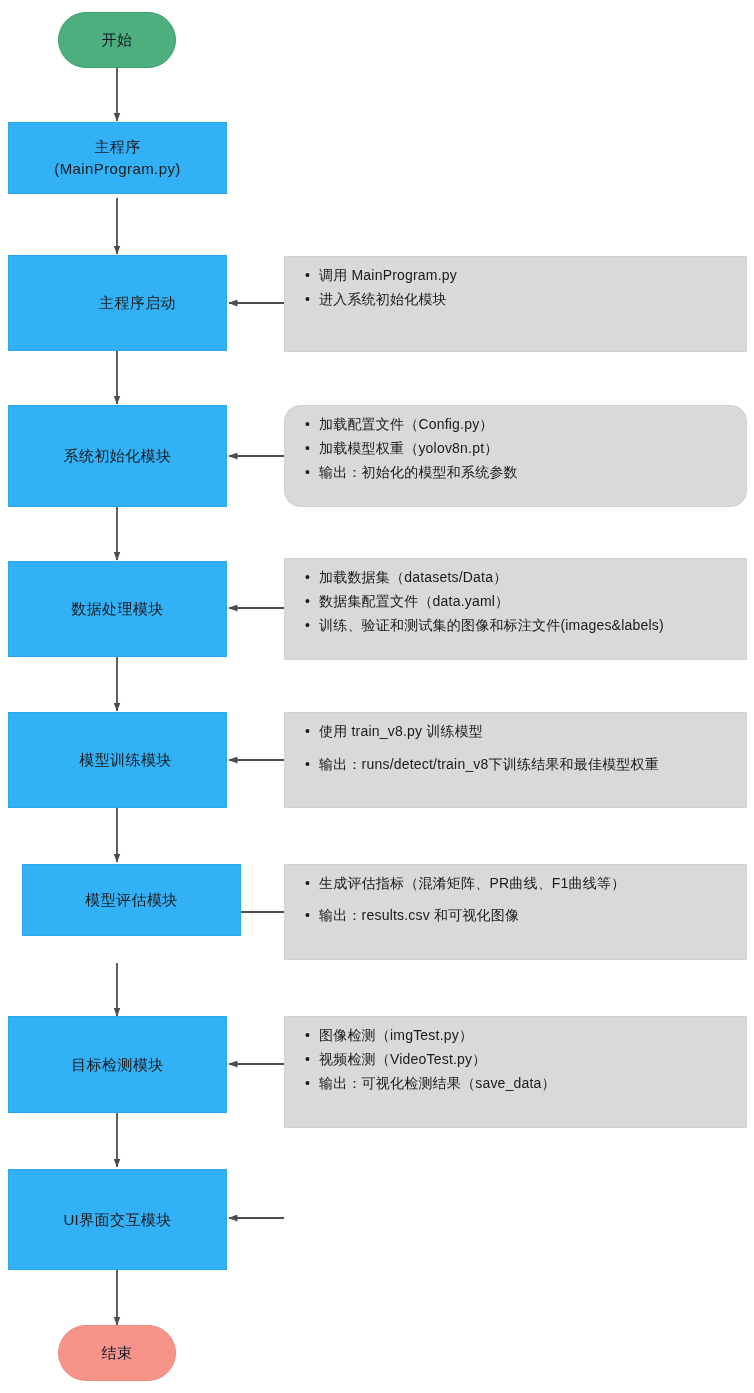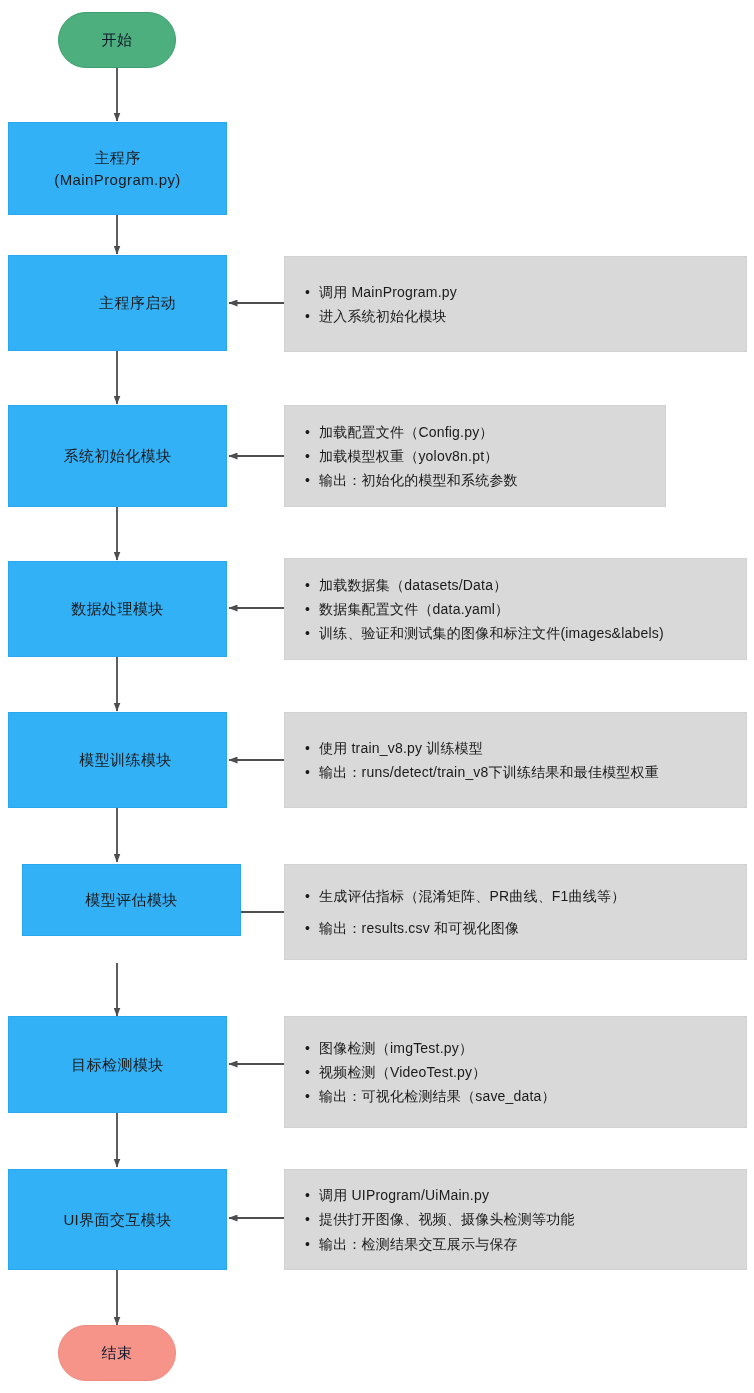--- a/index.html
+++ b/index.html
@@ -73,21 +73,20 @@
   }
 
   
   .note {
     position: absolute;
     box-sizing: border-box;
     background: #d9d9d9;
     border: 1px solid #d2d2d2;
     display: flex;
     flex-direction: column;
-    justify-content: center;
     padding: 6px 16px 6px 20px;
   }
   .note-line {
     font-size: 14px;
     color: #1a1a1a;
     line-height: 1.72;
     white-space: nowrap;
     position: relative;
     padding-left: 14px;
     letter-spacing: 0.2px;
@@ -134,57 +133,57 @@
       <line x1="284" y1="912" x2="229" y2="912"></line>
       <line x1="284" y1="1064" x2="229" y2="1064"></line>
       <line x1="284" y1="1218" x2="229" y2="1218"></line>
     </g>
   </svg>
 
   <div class="terminal start" style="left:58px; top:12px; width:118px; height:56px;">
     <span>开始</span>
   </div>
 
-  <div class="process" style="left:8px; top:122px; width:219px; height:93px;">
+  <div class="process" style="left:8px; top:122px; width:219px; height:72px;">
     <div>
       <span class="line1">主程序</span>
       <span class="line2">(MainProgram.py)</span>
     </div>
   </div>
 
   <div class="process" style="left:8px; top:255px; width:219px; height:96px;padding-left:40px;">
     <span>主程序启动</span>
   </div>
   <div class="note" style="left:284px; top:256px; width:463px; height:96px;">
     <div class="note-line">调用 MainProgram.py</div>
     <div class="note-line">进入系统初始化模块</div>
   </div>
 
   <div class="process" style="left:8px; top:405px; width:219px; height:102px;">
     <span>系统初始化模块</span>
   </div>
-  <div class="note" style="left:284px; top:405px; width:382px; height:102px;">
+  <div class="note" style="left:284px; top:405px; width:463px; height:102px;border-radius:16px;">
     <div class="note-line">加载配置文件（Config.py）</div>
     <div class="note-line">加载模型权重（yolov8n.pt）</div>
     <div class="note-line">输出：初始化的模型和系统参数</div>
   </div>
 
   <div class="process" style="left:8px; top:561px; width:219px; height:96px;">
     <span>数据处理模块</span>
   </div>
   <div class="note" style="left:284px; top:558px; width:463px; height:102px;">
     <div class="note-line">加载数据集（datasets/Data）</div>
     <div class="note-line">数据集配置文件（data.yaml）</div>
     <div class="note-line">训练、验证和测试集的图像和标注文件(images&amp;labels)</div>
   </div>
 
   <div class="process" style="left:8px; top:712px; width:219px; height:96px;padding-left:16px;">
     <span>模型训练模块</span>
   </div>
-  <div class="note" style="left:284px; top:712px; width:463px; height:96px;">
+  <div class="note" style="left:284px; top:712px; width:463px; height:96px;gap:9px;">
     <div class="note-line">使用 train_v8.py 训练模型</div>
     <div class="note-line">输出：runs/detect/train_v8下训练结果和最佳模型权重</div>
   </div>
 
   <div class="process" style="left:22px; top:864px; width:219px; height:72px;">
     <span>模型评估模块</span>
   </div>
   <div class="note" style="left:284px; top:864px; width:463px; height:96px;gap:8px;">
     <div class="note-line">生成评估指标（混淆矩阵、PR曲线、F1曲线等）</div>
     <div class="note-line">输出：results.csv 和可视化图像</div>
@@ -195,23 +194,18 @@
   </div>
   <div class="note" style="left:284px; top:1016px; width:463px; height:112px;">
     <div class="note-line">图像检测（imgTest.py）</div>
     <div class="note-line">视频检测（VideoTest.py）</div>
     <div class="note-line">输出：可视化检测结果（save_data）</div>
   </div>
 
   <div class="process" style="left:8px; top:1169px; width:219px; height:101px;">
     <span>UI界面交互模块</span>
   </div>
-  <div class="note" style="left:284px; top:1169px; width:463px; height:101px;">
-    <div class="note-line">调用 UIProgram/UiMain.py</div>
-    <div class="note-line">提供打开图像、视频、摄像头检测等功能</div>
-    <div class="note-line">输出：检测结果交互展示与保存</div>
-  </div>
 
   <div class="terminal end" style="left:58px; top:1325px; width:118px; height:56px;">
     <span>结束</span>
   </div>
 
 </div>
 
 </body></html>

